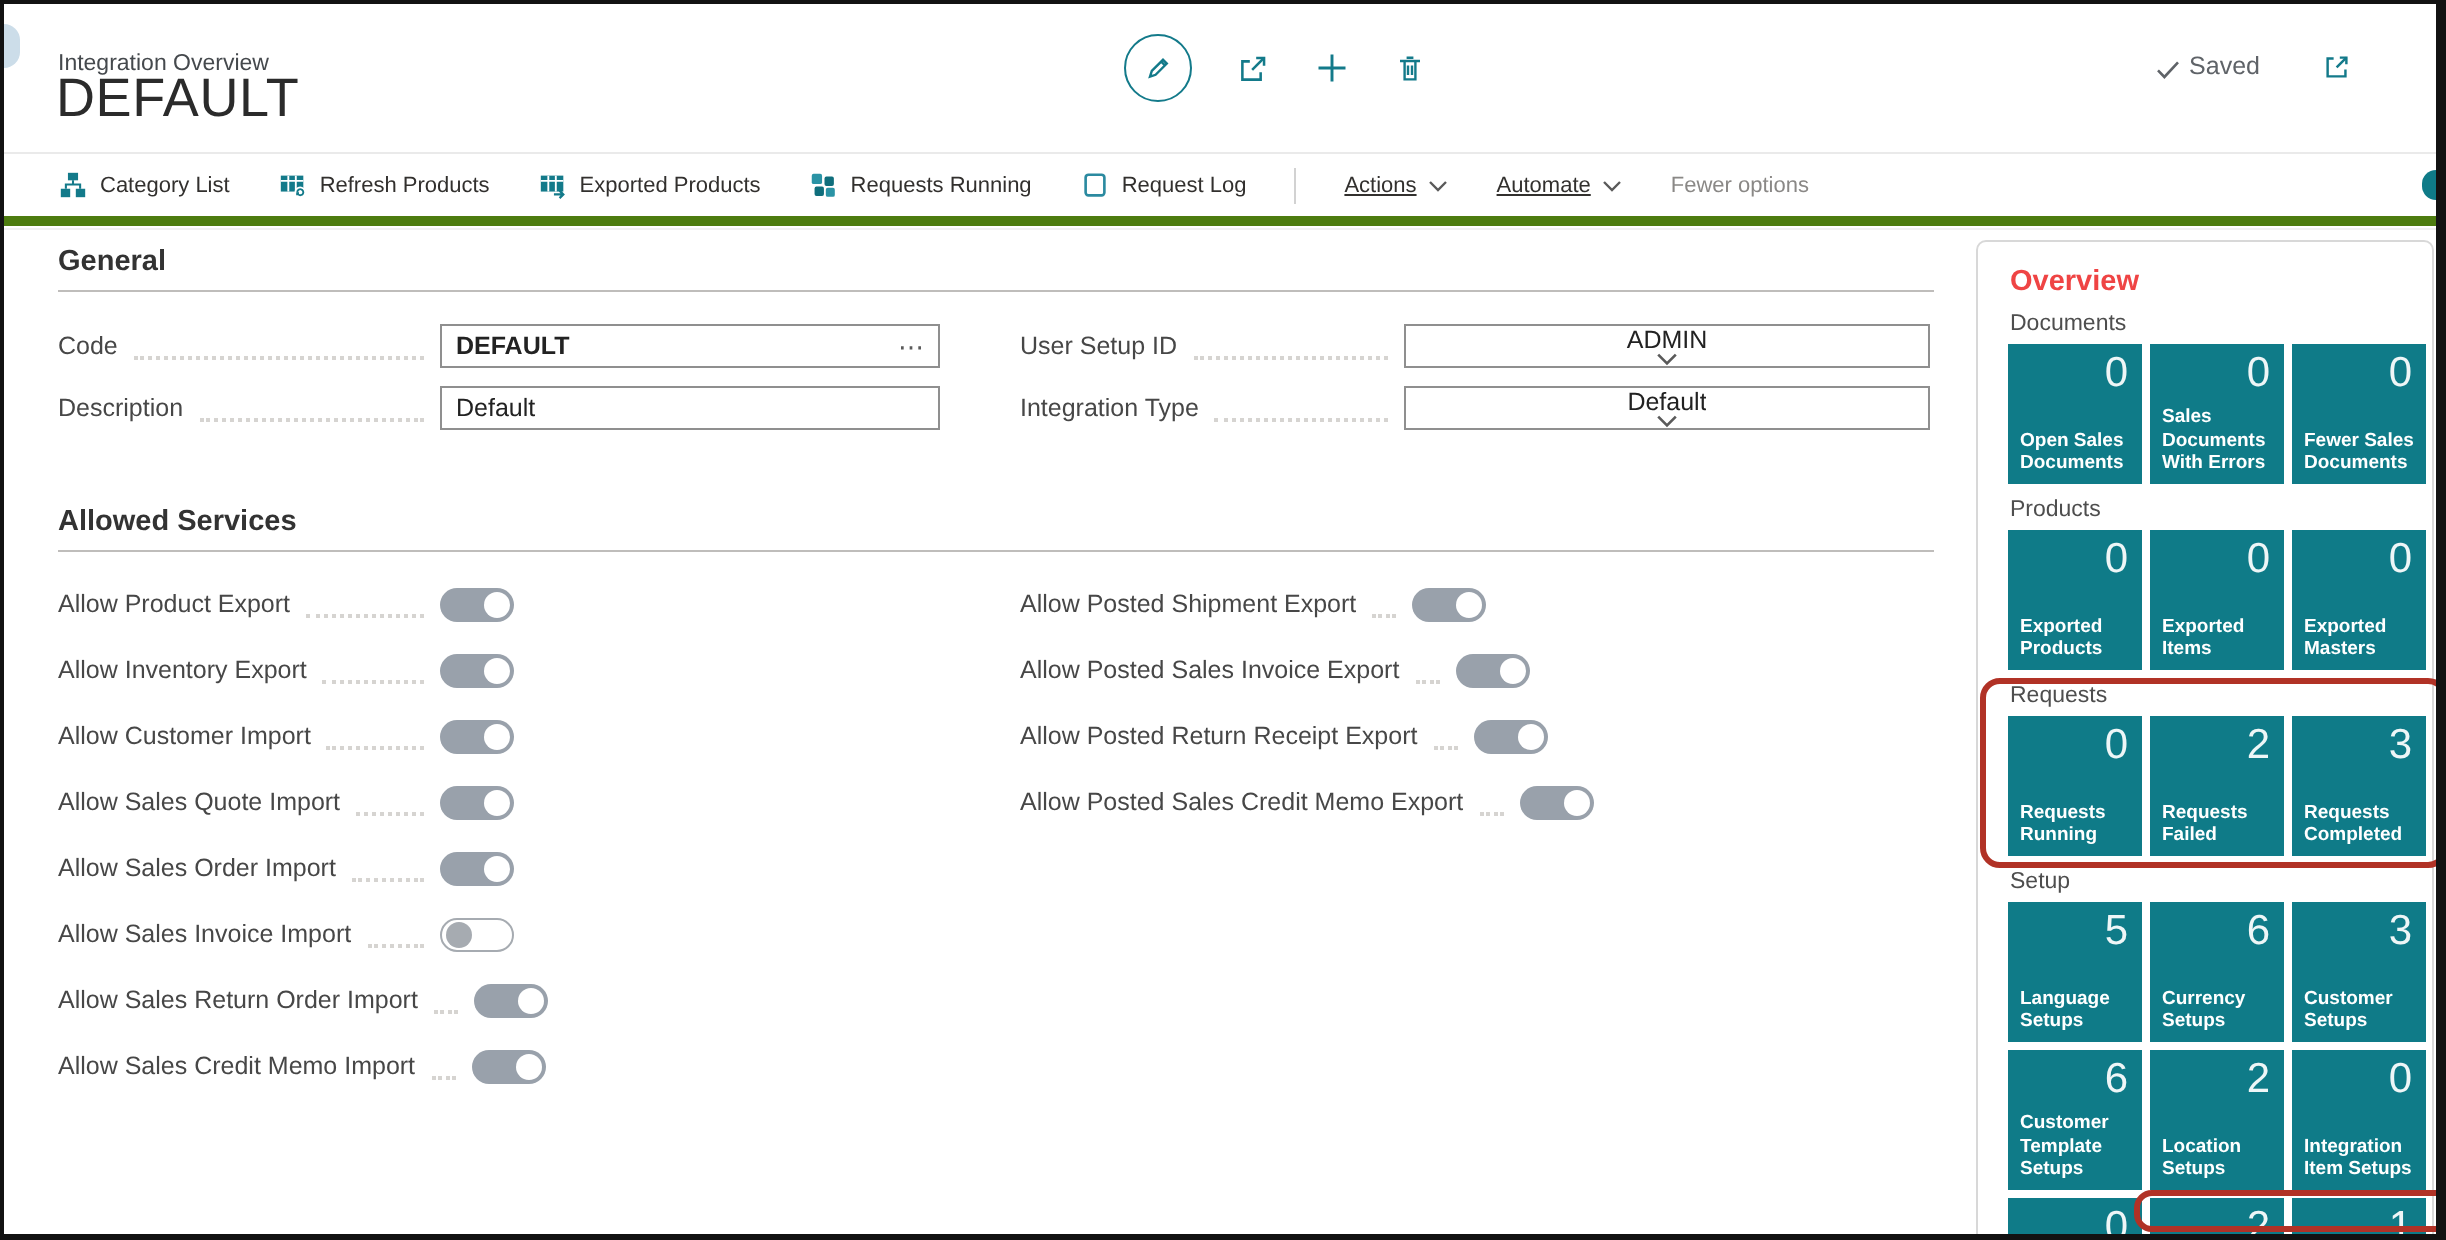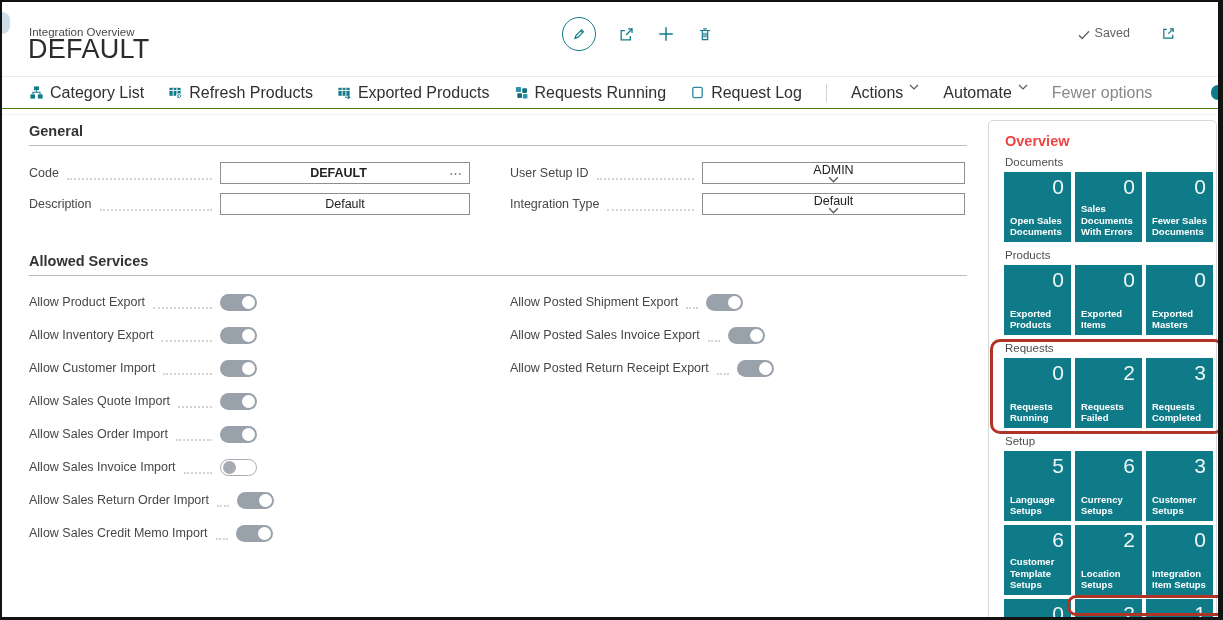--- a/index.html
+++ b/index.html
@@ -11,33 +11,33 @@
   .breadcrumb{position:absolute;left:27px;top:14px;font-size:11.5px;color:#45494d;cursor:pointer;margin-top:10px;}
   .page-title{position:absolute;left:26px;top:32px;font-size:27px;font-weight:400;color:#2b2b2b;letter-spacing:.3px;}
   .center-actions{position:absolute;left:560px;top:15px;display:flex;align-items:center;gap:22px;}
   .icon-btn{display:flex;align-items:center;justify-content:center;cursor:pointer;}
   .edit-circle{width:32px;height:32px;border:1.4px solid #137a8a;border-radius:50%;}
   .saved-wrap{position:absolute;right:88px;top:24px;display:flex;align-items:flex-end;gap:5px;color:#5f6368;font-size:12.5px;}
   .popout{position:absolute;right:42px;top:24px;cursor:pointer;}
 
   
   #toolbar{position:absolute;top:75px;left:0;right:0;height:31px;display:flex;align-items:center;
-    padding-left:27px;gap:24px;border-bottom:1px solid #4d7c0f;font-size:16px;color:#32302e;}
+    padding-left:27px;gap:24px;border-bottom:5px solid #4d7c0f;font-size:11px;color:#32302e;}
   .tb-item{display:flex;align-items:center;gap:6px;cursor:pointer;white-space:nowrap;}
   .tb-sep{width:1px;height:18px;background:#d2d2d2;}
-  .tb-menu{display:flex;align-items:flex-start;gap:6px;cursor:pointer;}
+  .tb-menu{display:flex;align-items:center;gap:6px;cursor:pointer;text-decoration:underline;}
   .fewer{color:#8a8886;cursor:pointer;}
   .subline{position:absolute;top:112px;left:0;right:0;border-top:1px solid #f1f1f1;}
 
   
   #content{position:absolute;left:27px;top:121px;width:938px;}
   .sec-heading{font-size:14.5px;font-weight:700;color:#333;border-bottom:1px solid #bfbdbb;
     padding-bottom:6px;margin:0 0 16px 0;}
   .fields-grid{display:grid;grid-template-columns:441px 455px;column-gap:40px;row-gap:9px;}
-  .field{display:flex;align-items:center;height:22px;text-align:center;}
+  .field{display:flex;align-items:center;height:22px;}
   .flabel{font-size:12.5px;color:#474747;white-space:nowrap;}
   .leader{flex:1;height:11px;border-bottom:2px dotted #d6d4d1;margin:0 8px;min-width:12px;}
   .fbox{box-sizing:border-box;border:1px solid #8f8f8f;height:22px;display:flex;align-items:center;
     padding:0 7px;font-size:12.5px;color:#222;background:#fff;cursor:text;}
   .fbox.w1{width:250px;} .fbox.w2{width:263px;flex-direction:column;}
   .fbox .val{flex:1;white-space:nowrap;overflow:hidden;}
   .fbox .val.key{font-weight:700;}
   .fbox .affix{color:#5a5a5a;font-size:13px;display:flex;align-items:center;cursor:pointer;}
 
   #allowed{margin-top:38px;}
@@ -306,20 +306,25 @@
             <div class="toggle-row">
               <span class="tlabel">Allow Posted Sales Invoice Export</span>
               <span class="leader"></span>
               <div class="toggle on"></div>
             </div>
             <div class="toggle-row">
               <span class="tlabel">Allow Posted Return Receipt Export</span>
               <span class="leader"></span>
               <div class="toggle on"></div>
             </div>
+            <div class="toggle-row">
+              <span class="tlabel">Allow Posted Sales Credit Memo Export</span>
+              <span class="leader"></span>
+              <div class="toggle on"></div>
+            </div>
           </div>
       </div>
     </div>
   </div>
 
   <div id="overview-card">
     <div class="ov-heading">Overview</div>
     <div id="tile-groups">
         <div class="tile-group">
           <div class="group-label">Documents</div>

